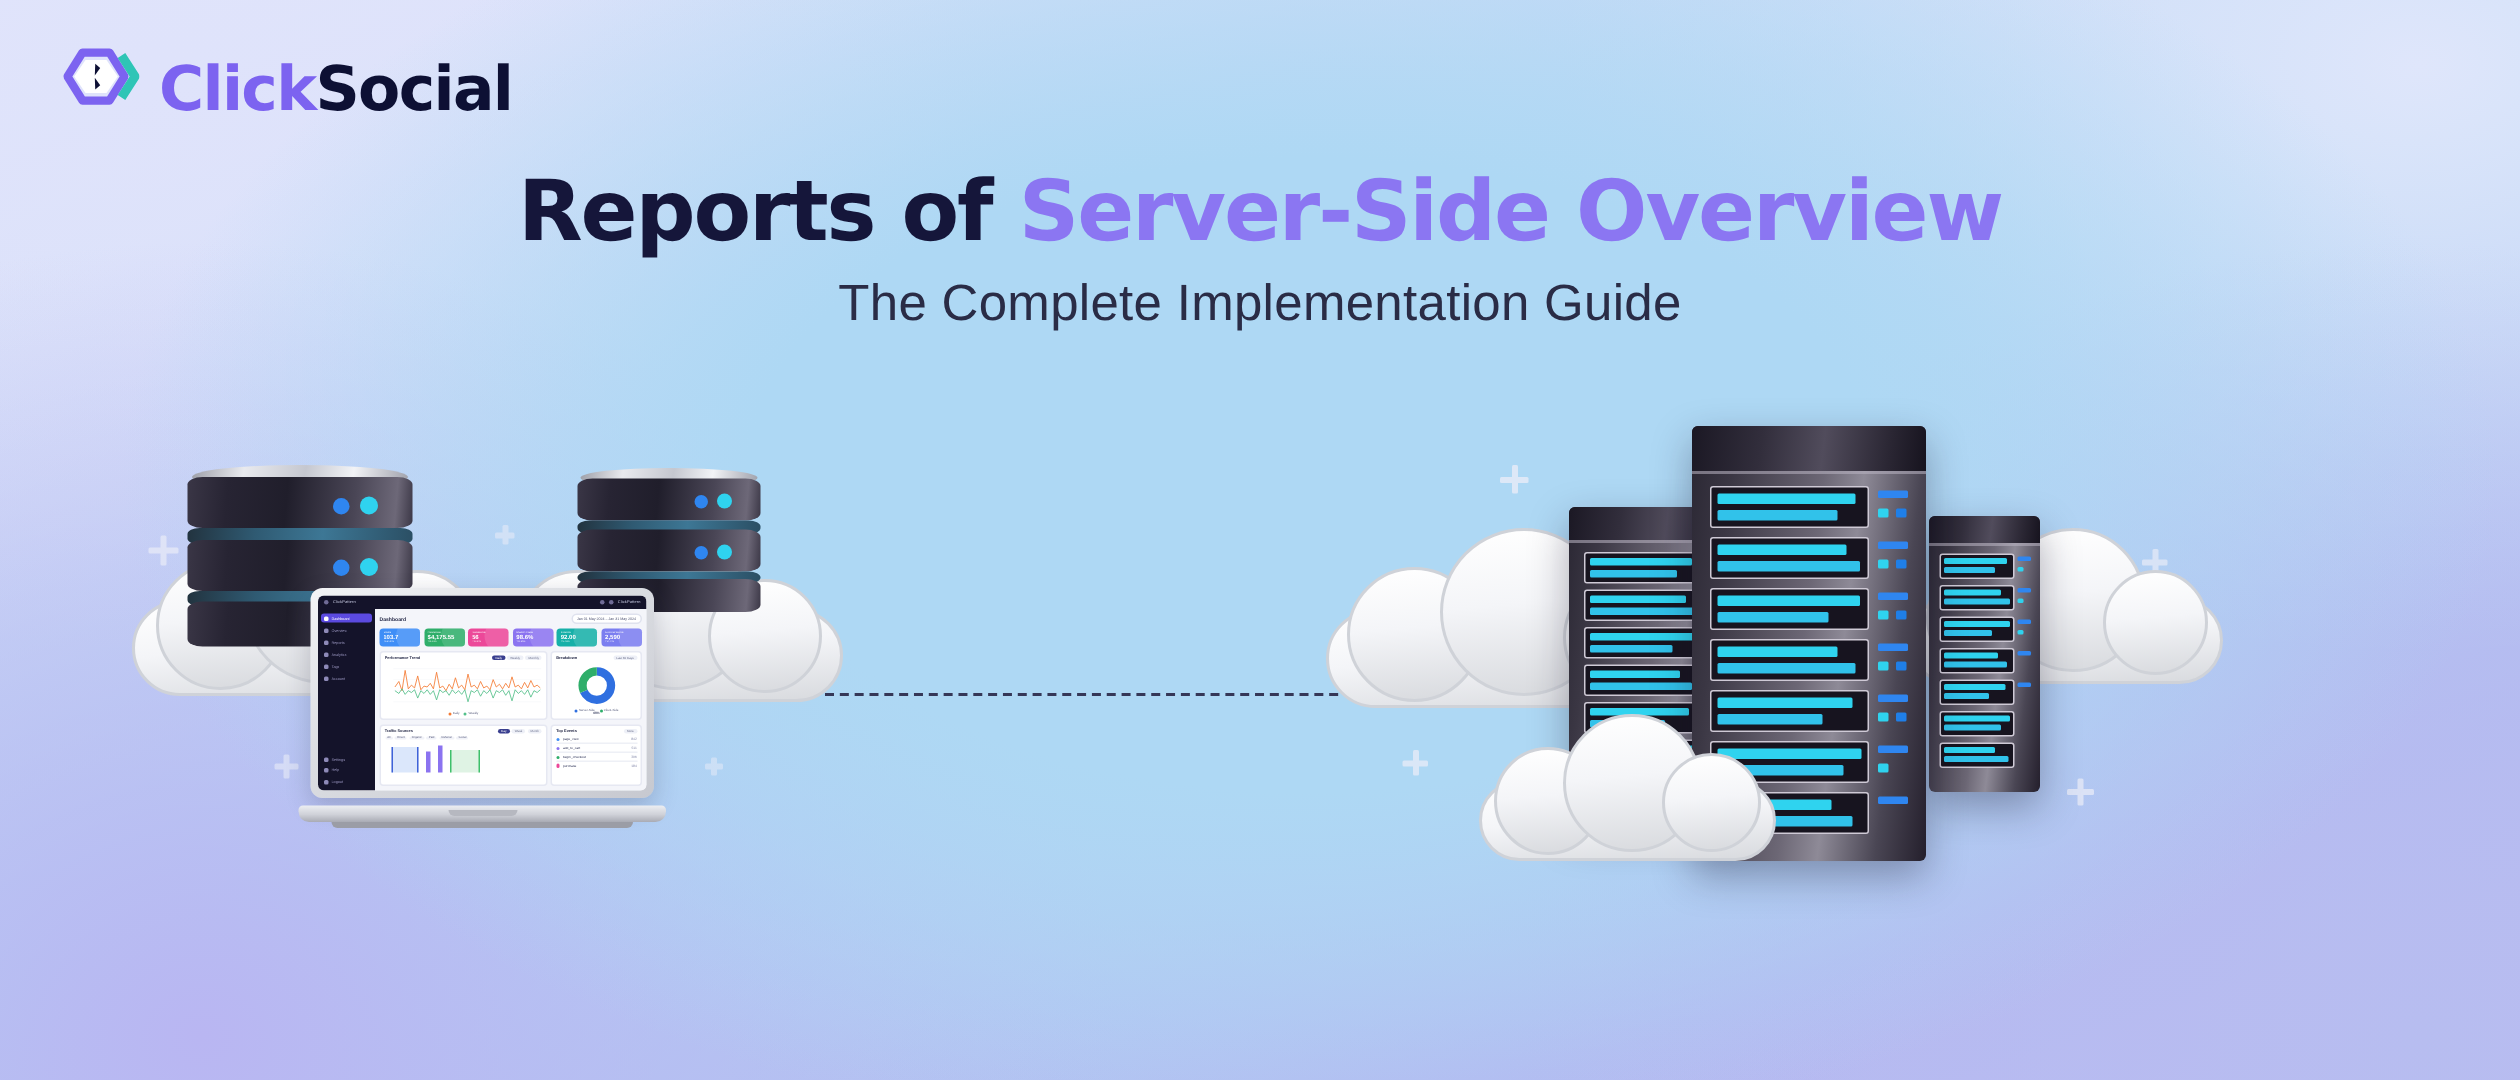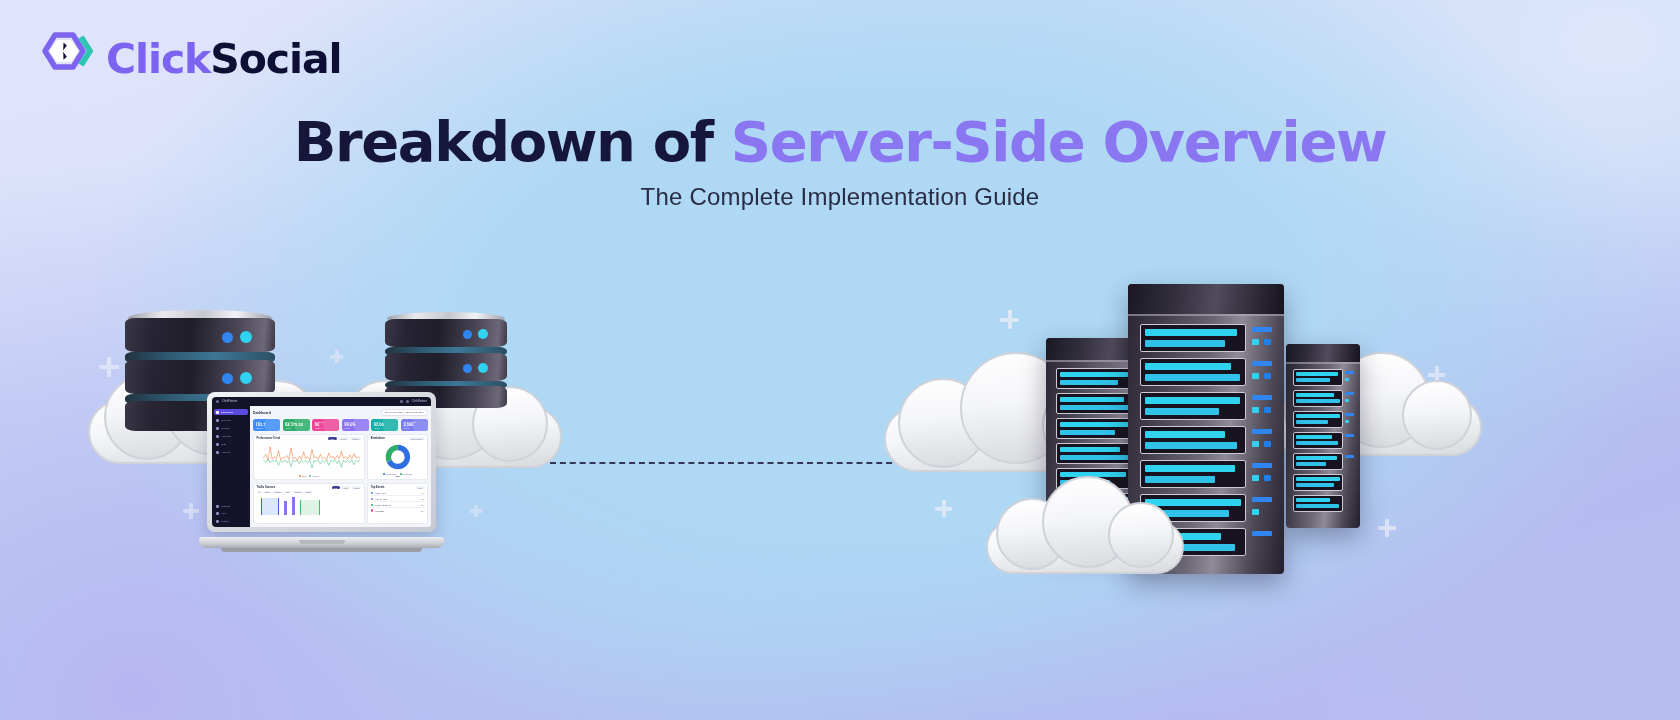--- a/index.html
+++ b/index.html
@@ -35,21 +35,21 @@
     position:absolute;left:0;right:0;top:112px;text-align:center;
     font-family:"DejaVu Sans", sans-serif;
     font-size:56px;font-weight:700;letter-spacing:-1.4px;line-height:1.08;
     white-space:nowrap;
   }
   #headline .h-dark{color:#15163a;}
   #headline .h-accent{color:#8b76f2;}
   #subhead{
     position:absolute;left:0;right:0;top:183px;text-align:center;
     font-family:"Liberation Sans", sans-serif;
-    font-size:24px;font-weight:400;letter-spacing:.2px;color:#2a2c46;
+    font-size:34px;font-weight:400;letter-spacing:.2px;color:#2a2c46;
     white-space:nowrap;
   }
 
   
   .plus{position:absolute;opacity:.72;}
   .plus::before,.plus::after{content:"";position:absolute;background:#e9ecf8;border-radius:1px;}
   .plus::before{left:50%;top:0;width:4px;height:100%;transform:translateX(-50%);}
   .plus::after{top:50%;left:0;height:4px;width:100%;transform:translateY(-50%);}
 
   
@@ -174,21 +174,21 @@
         <path d="M30.5 13.5 L33.8 16.4 L30.2 21.4 Z" fill="#0d1034"></path>
         <path d="M30.2 22.8 L33.8 27.8 L30.5 30.7 Z" fill="#0d1034"></path>
         <path d="M26.6 15.6 L28.4 21.6 L26.6 27.6 Z" fill="#0d1034" opacity="0"></path>
         <path d="M48 8 L57 22 L48 36" fill="none" stroke="#2ec5b6" stroke-width="6" stroke-linejoin="round" stroke-linecap="butt"></path>
       </svg>
     </div>
     <div class="wordmark"><span class="w1">Click</span><span class="w2">Social</span></div>
   </div>
 
   <div id="headline">
-    <span class="h-dark">Breakdown of</span>
+    <span class="h-dark">Reports of</span>
     <span class="h-accent">Server-Side Overview</span>
   </div>
   <div id="subhead">The Complete Implementation Guide</div>
 
   <div class="cloud" style="left:88px;top:348px;width:240px;height:112px;">
     <i class="base" style="left:0;top:52px;width:240px;height:60px;"></i>
     <i style="left:16px;top:26px;width:82px;height:82px;"></i>
     <i style="left:74px;top:0;width:104px;height:104px;"></i>
     <i style="left:150px;top:32px;width:76px;height:76px;"></i>
   </div>

